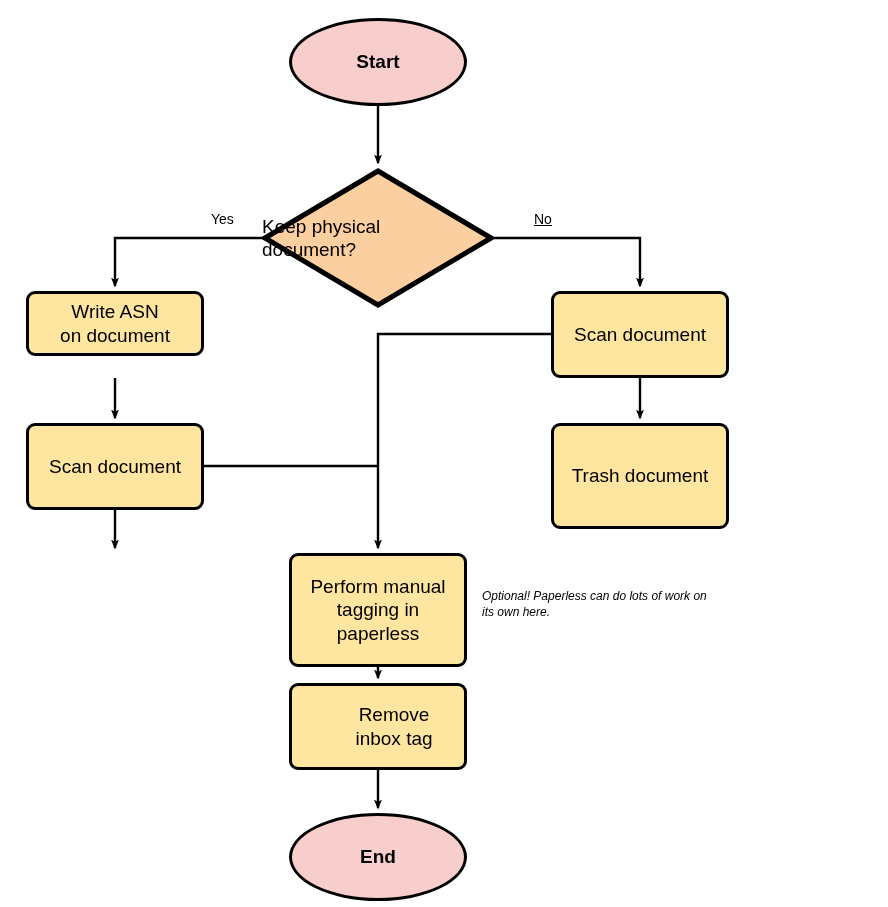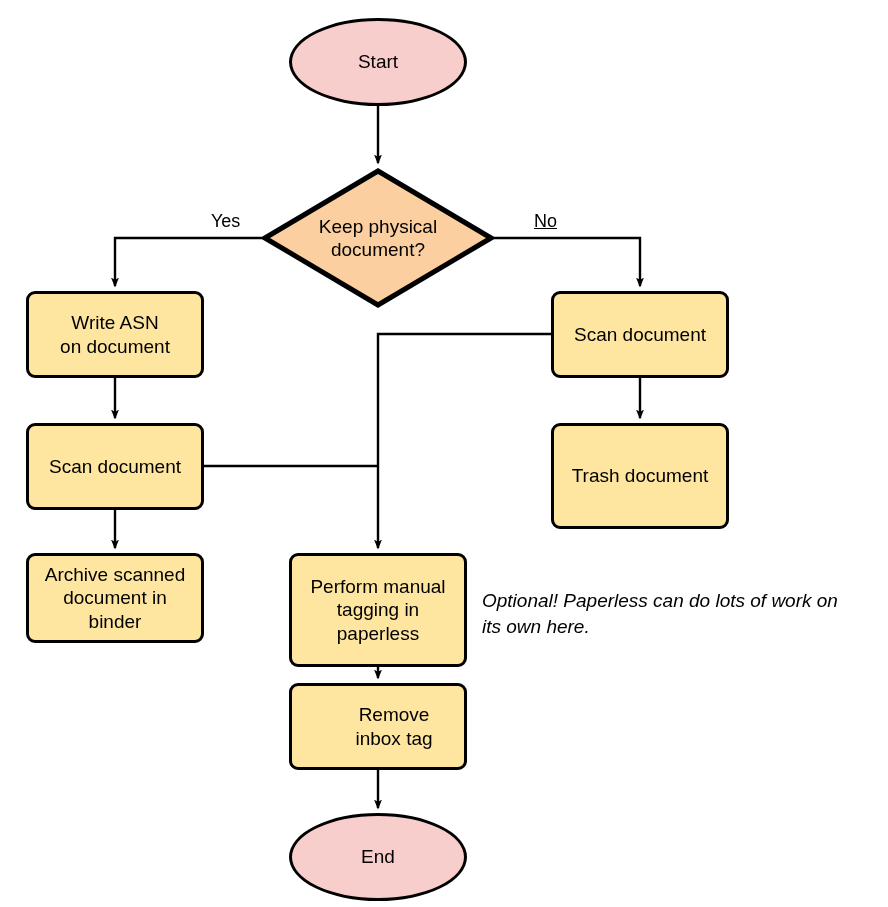--- a/index.html
+++ b/index.html
@@ -31,20 +31,21 @@
     color: #000000;
     font-size: 19px;
     line-height: 1.22;
     box-sizing: border-box;
     white-space: pre-line;
   }
   .node.terminator {
     border: 3px solid #000000;
     border-radius: 50%;
     background: #f8cecc;
+    font-weight: bold;
   }
   .node.process {
     border: 3px solid #000000;
     border-radius: 9px;
     background: #ffe6a0;
   }
   .node.decision {
     background: transparent;
     border: none;
   }
@@ -52,31 +53,31 @@
     position: absolute;
     left: 0;
     top: 0;
     width: 100%;
     height: 100%;
   }
   .decision-label {
     position: relative;
     z-index: 2;
     width: 100%;
-    text-align: center;
+    text-align: left;
   }
   .edge-label {
     position: absolute;
-    font-size: 18px;
+    font-size: 14px;
     color: #000000;
     white-space: nowrap;
   }
   .annotation {
     position: absolute;
-    font-size: 19px;
+    font-size: 12px;
     font-style: italic;
     color: #000000;
     line-height: 1.35;
     white-space: pre-line;
   }
 </style>
 </head>
 <body>
 
 <div id="canvas">
@@ -106,34 +107,29 @@
   </div>
 
   <div class="node decision" style="left: 262px; top: 168px; width: 232px; height: 140px;">
     <svg class="decision-shape" viewBox="0 0 232 140" preserveAspectRatio="none" xmlns="http://www.w3.org/2000/svg">
       <polygon points="116,3 229,70 116,137 3,70" fill="#fccfa0" stroke="#000000" stroke-width="5" stroke-linejoin="miter" vector-effect="non-scaling-stroke"></polygon>
     </svg>
     <span class="decision-label">Keep physical
 document?</span>
   </div>
 
-  <div class="node process" style="left: 26px; top: 291px; width: 178px; height: 87px;">
+  <div class="node process" style="left: 26px; top: 291px; width: 178px; height: 65px;">
     <span>Write ASN
 on document</span>
   </div>
 
   <div class="node process" style="left: 26px; top: 423px; width: 178px; height: 87px;">
     <span>Scan document</span>
   </div>
 
-  <div class="node process" style="left: 26px; top: 553px; width: 178px; height: 90px;">
-    <span>Archive scanned
-document in
-binder</span>
-  </div>
 
   <div class="node process" style="left: 551px; top: 291px; width: 178px; height: 87px;">
     <span>Scan document</span>
   </div>
 
   <div class="node process" style="left: 551px; top: 423px; width: 178px; height: 106px;">
     <span>Trash document</span>
   </div>
 
   <div class="node process" style="left: 289px; top: 553px; width: 178px; height: 114px;">

